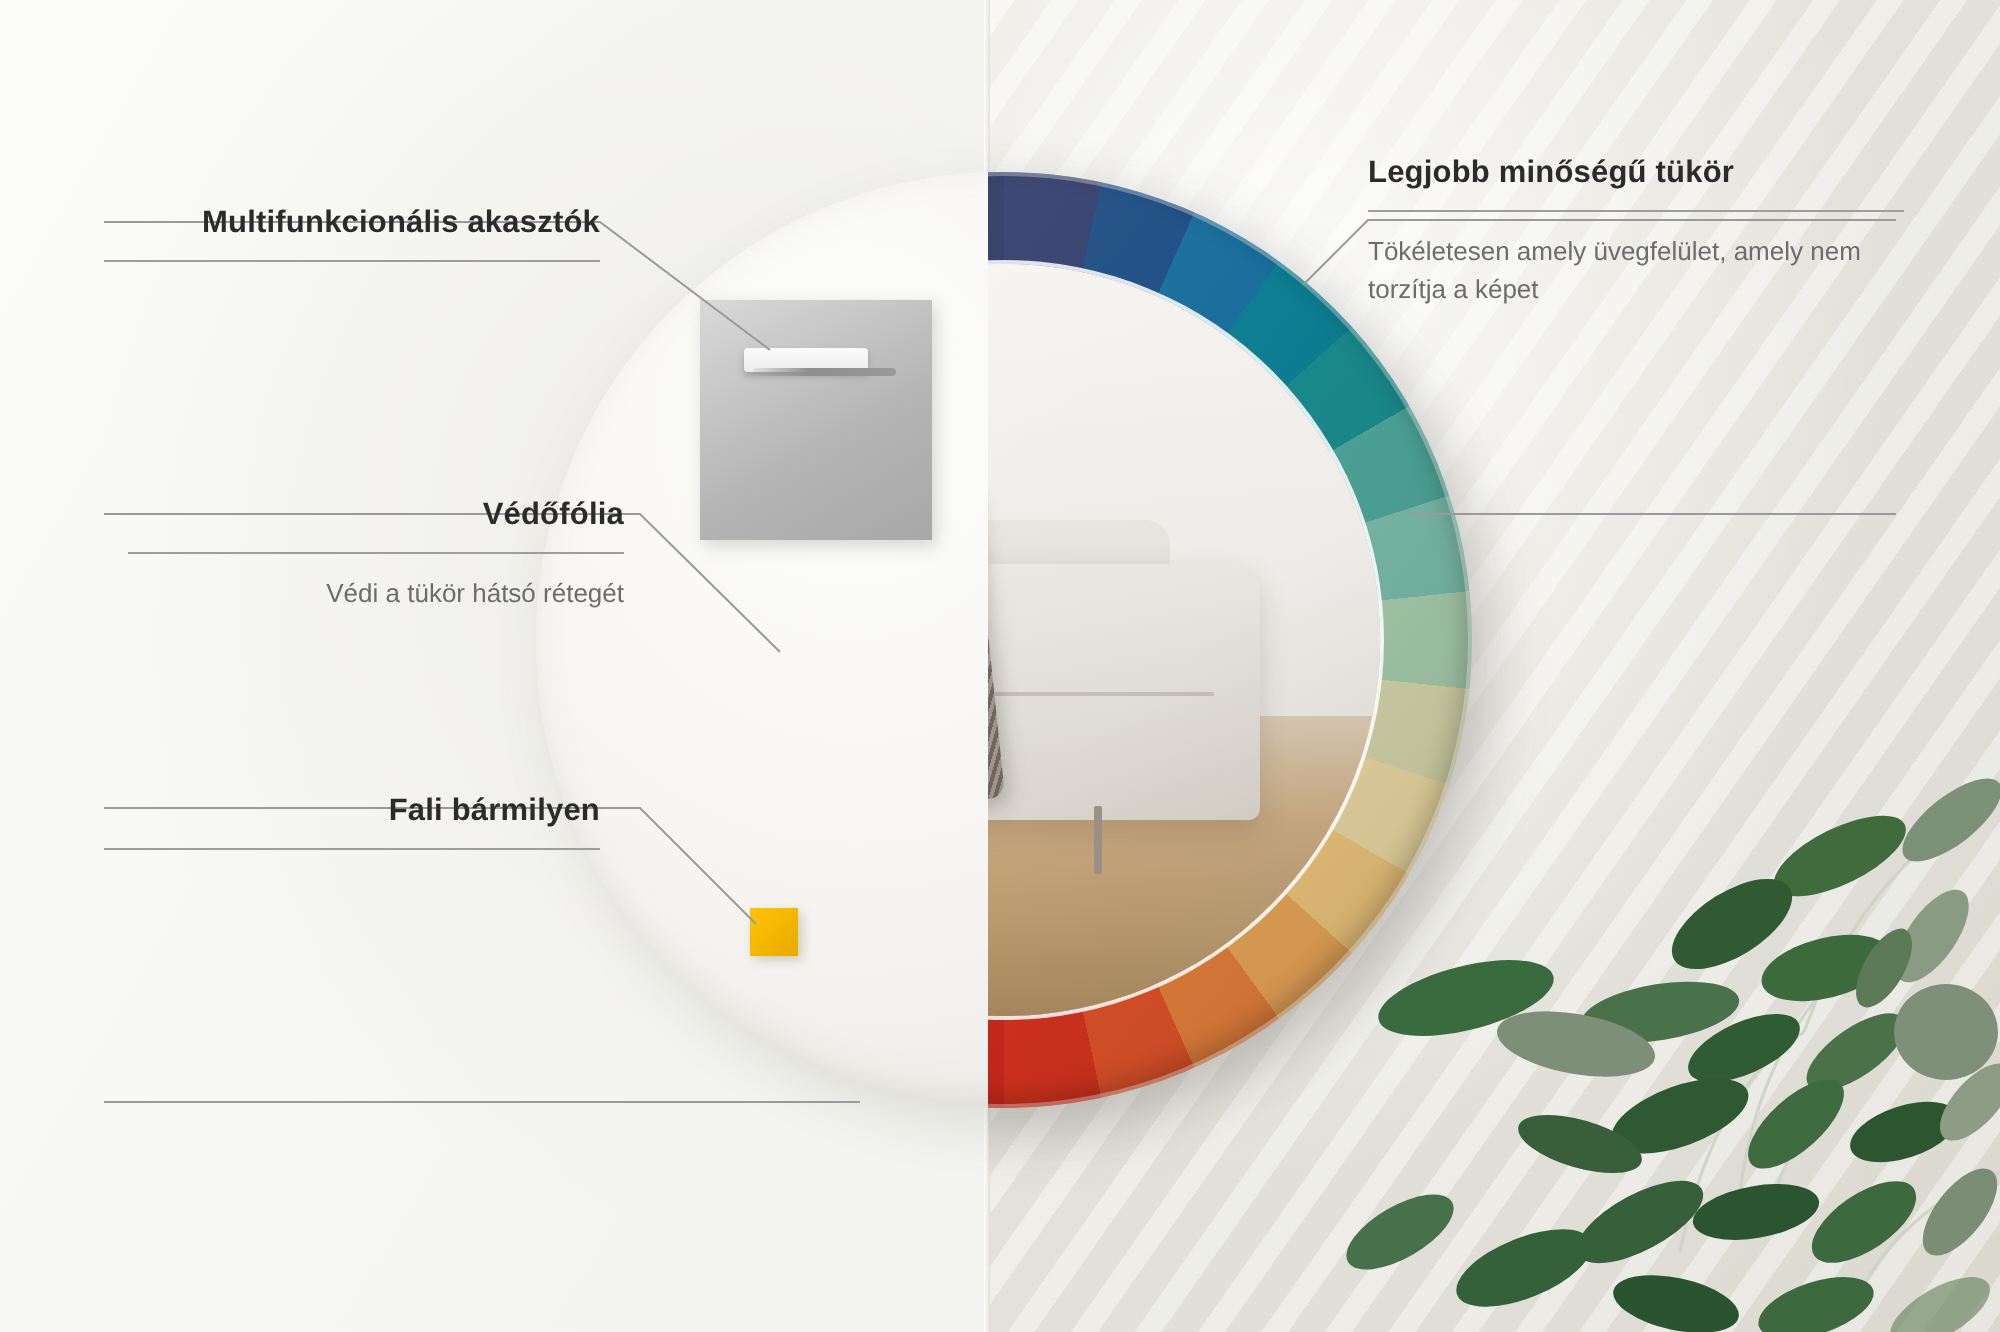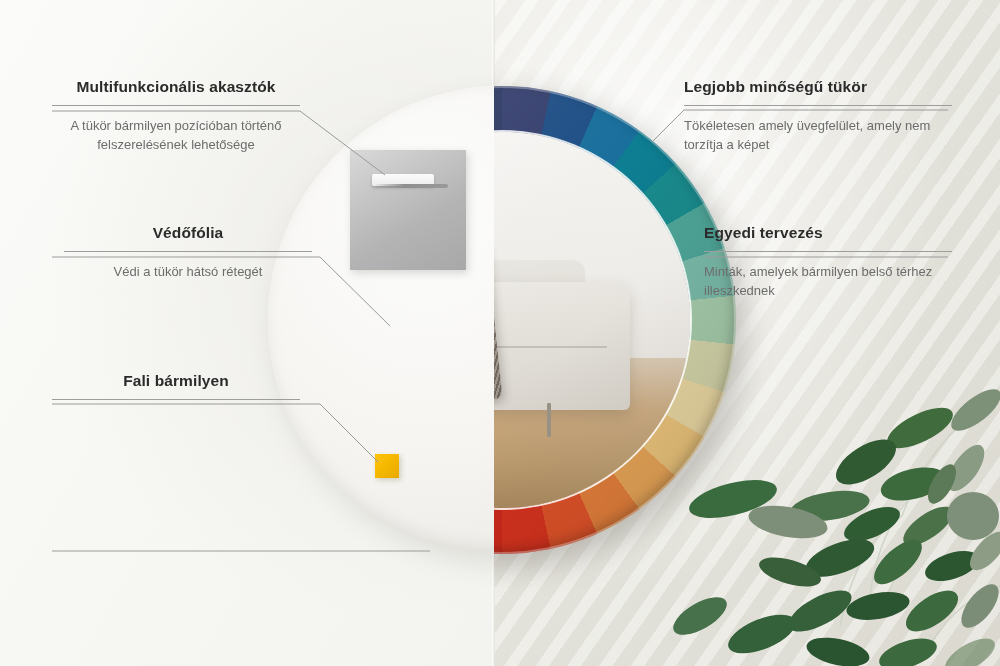--- a/index.html
+++ b/index.html
@@ -161,21 +161,21 @@
   .callout{position:absolute;}
   .callout h3{
     margin:0 0 9px 0;font-size:15.5px;font-weight:bold;color:#2b2b2b;letter-spacing:.1px;
   }
   .callout .rule{
     height:1px;background:#9d9d9d;margin:0 0 11px 0;
   }
   .callout p{
     margin:0;font-size:13px;line-height:1.45;color:#6c6c6c;font-weight:normal;
   }
-  .callout.left{text-align:center;}
+  .callout.left{text-align:right;margin-top:25px;}
   .callout.right{text-align:left;}
 
   .c1{left:52px;top:78px;width:248px;}
   .c2{left:64px;top:224px;width:248px;}
   .c3{left:52px;top:372px;width:248px;}
   .c4{left:52px;top:518px;width:248px;}
   .c5{right:48px;top:78px;width:268px;}
   .c6{right:48px;top:224px;width:248px;}
 
   
@@ -237,46 +237,40 @@
       <path d="M52 404 L320 404 L378 462"></path>
       <path d="M52 551 L430 551"></path>
       <path d="M948 110 L684 110 L652 142"></path>
       <path d="M948 257 L705 257"></path>
     </g>
   </svg>
 
   <div class="callout left c1">
     <h3>Multifunkcionális akasztók</h3>
     <div class="rule"></div>
-    <p>A tükör bármilyen pozícióban történő felszerelésének lehetősége</p>
   </div>
 
   <div class="callout left c2">
     <h3>Védőfólia</h3>
     <div class="rule"></div>
     <p>Védi a tükör hátsó rétegét</p>
   </div>
 
   <div class="callout left c3">
     <h3>Fali bármilyen</h3>
     <div class="rule"></div>
   </div>
 
 
   <div class="callout right c5">
     <h3>Legjobb minőségű tükör</h3>
     <div class="rule"></div>
     <p>Tökéletesen amely üvegfelület, amely nem torzítja a képet</p>
   </div>
 
-  <div class="callout right c6">
-    <h3>Egyedi tervezés</h3>
-    <div class="rule"></div>
-    <p>Minták, amelyek bármilyen belső térhez illeszkednek</p>
-  </div>
 
   <svg class="plant" viewBox="0 0 330 300">
     <g stroke="#cfd3c6" stroke-width="1.6" fill="none" opacity=".9">
       <path d="M318 40 C280 60, 250 100, 232 150"></path>
       <path d="M300 130 C260 150, 230 190, 214 240"></path>
       <path d="M232 150 C200 170, 180 210, 170 260"></path>
       <path d="M250 120 C220 150, 205 190, 200 230"></path>
       <path d="M330 220 C300 230, 270 255, 255 290"></path>
     </g>
     <g fill="#3f6b3d">

